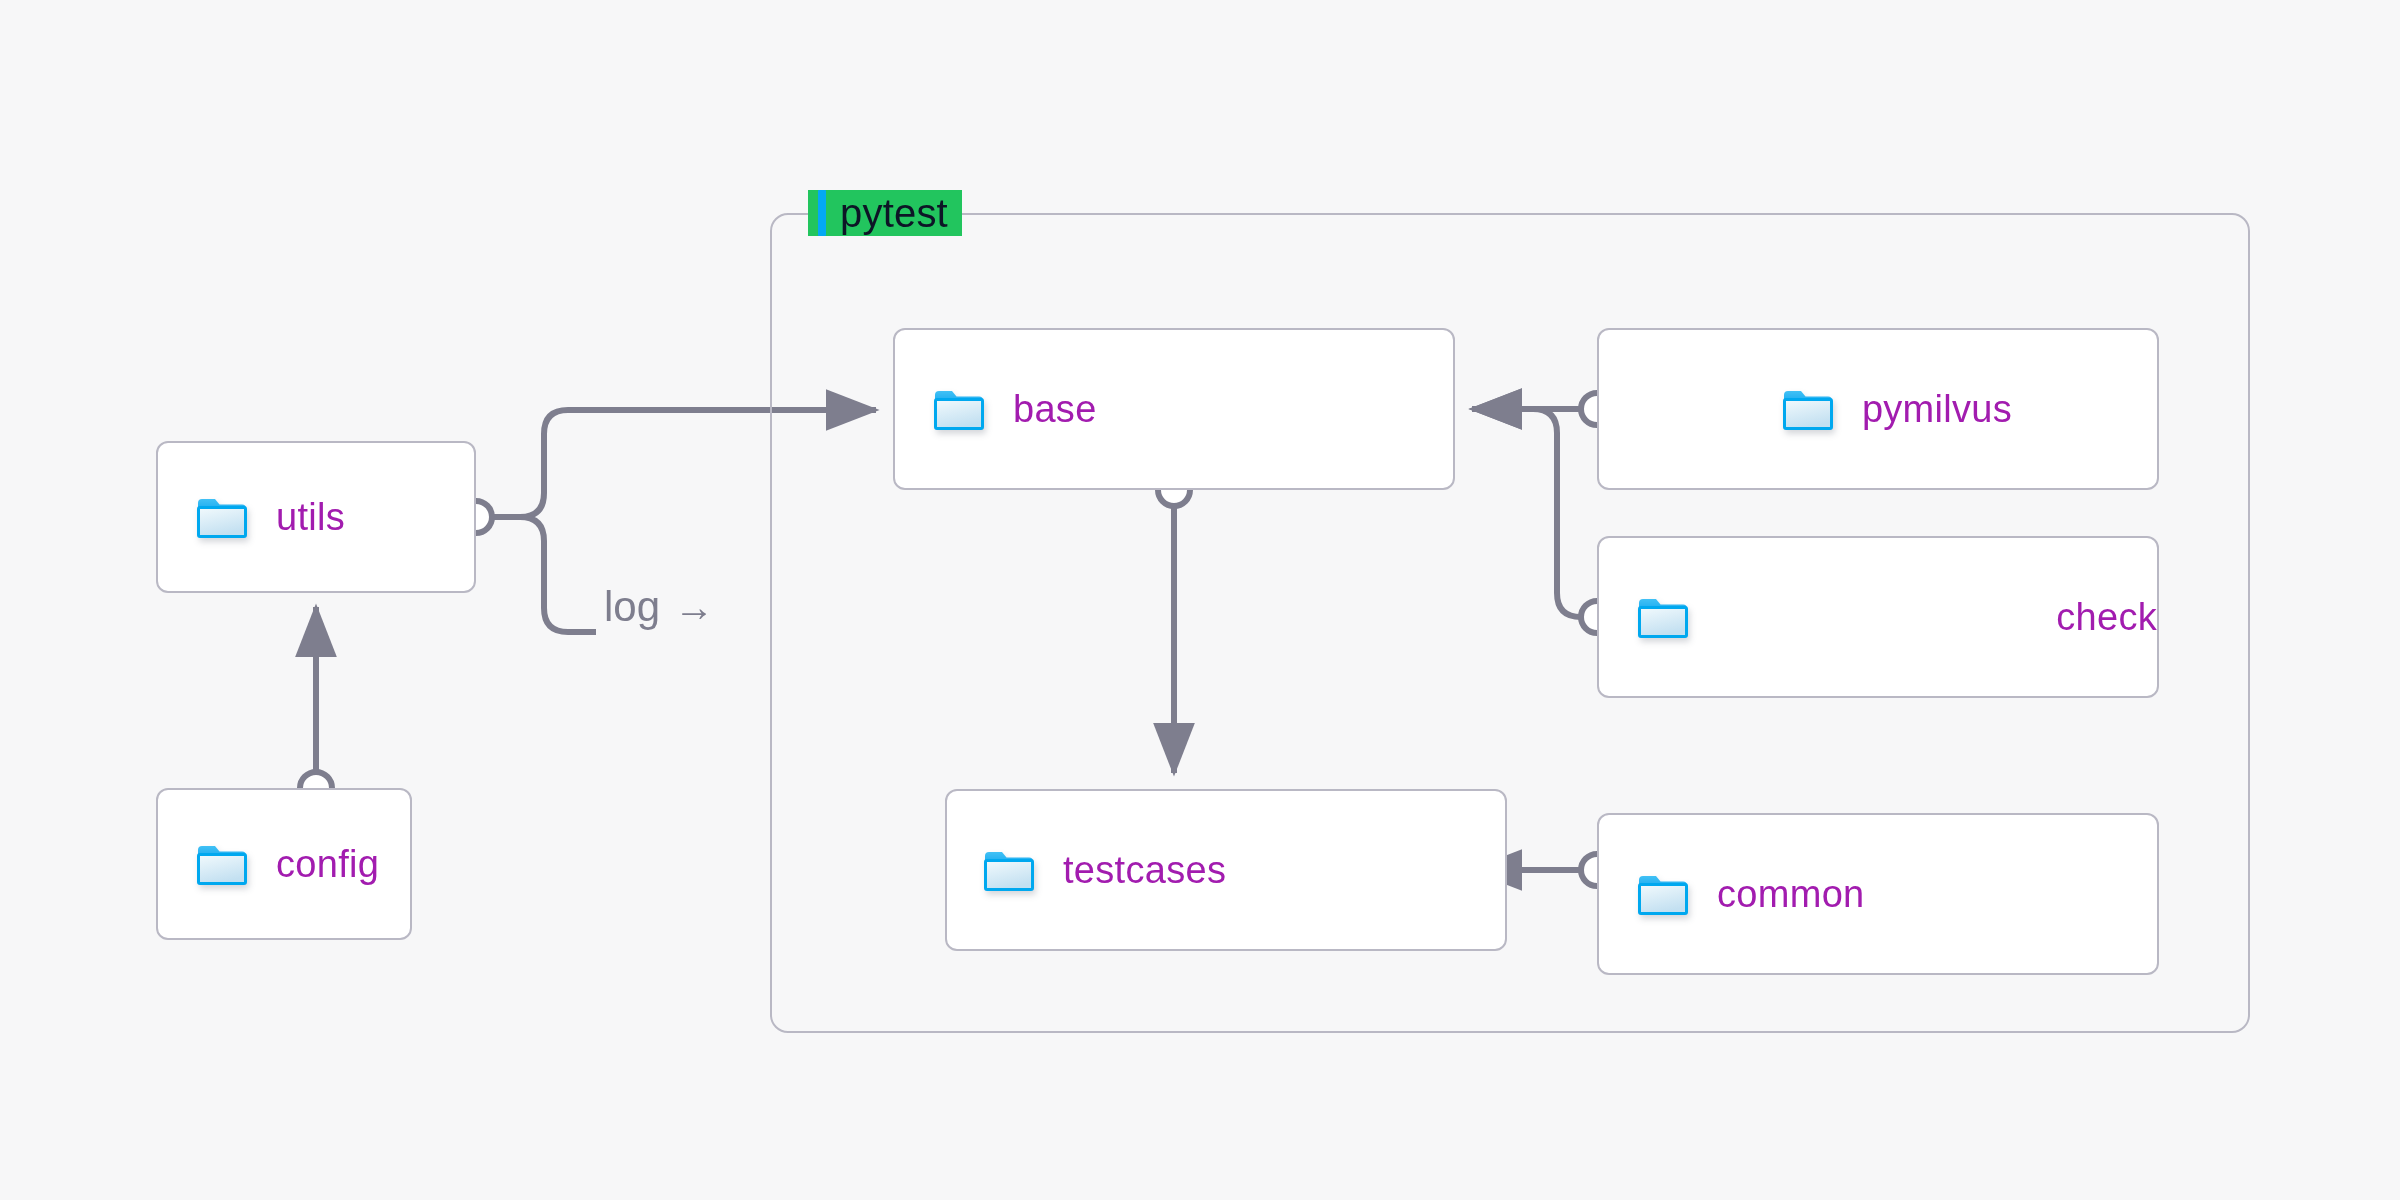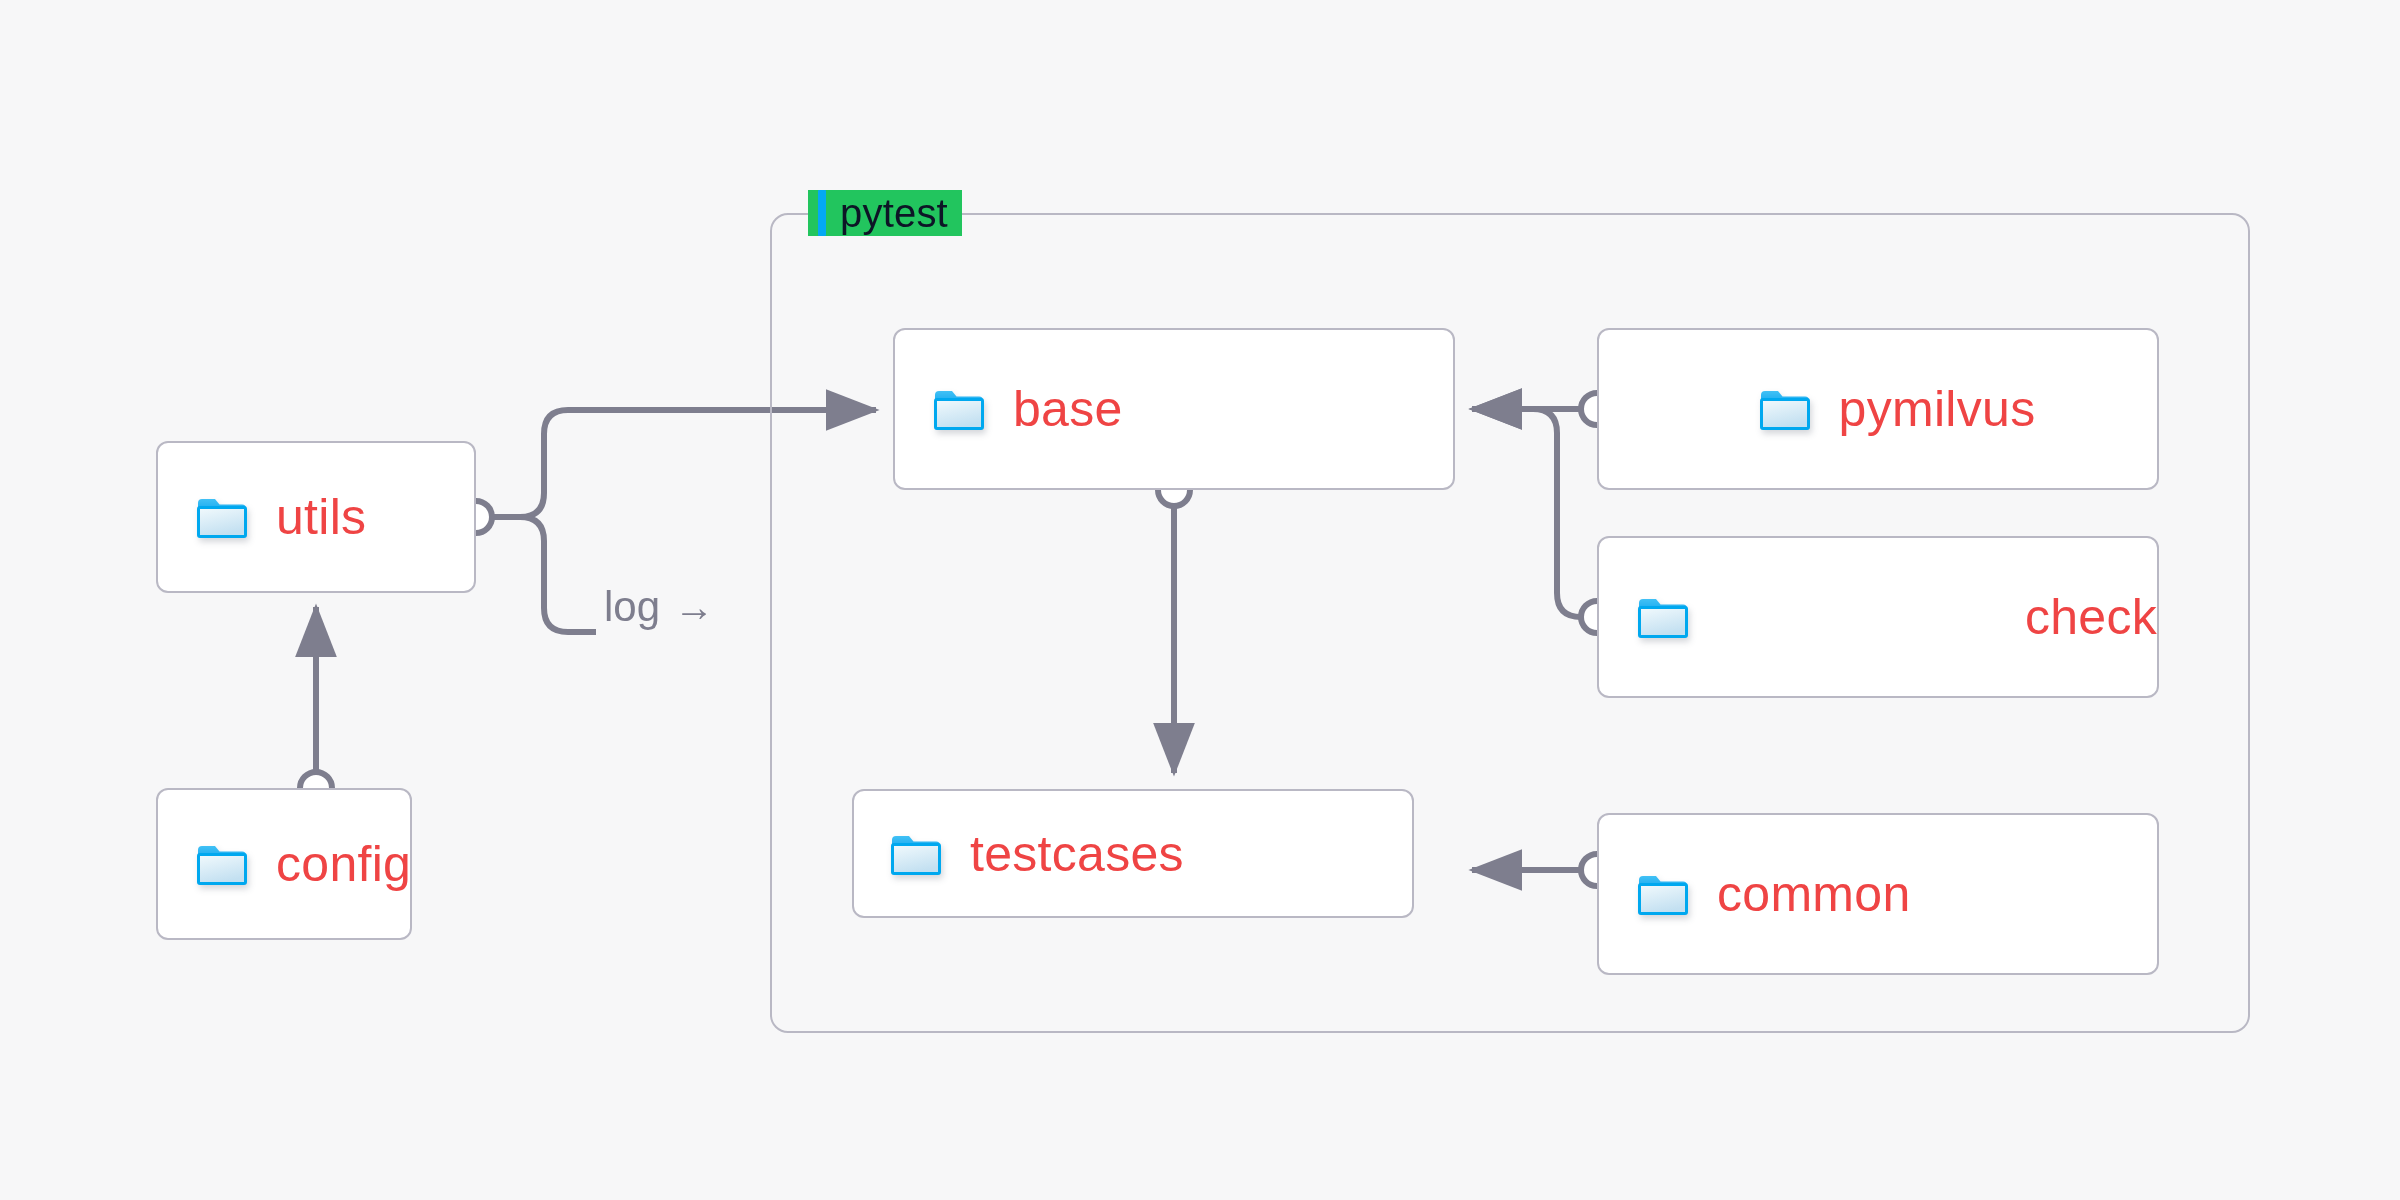--- a/index.html
+++ b/index.html
@@ -61,22 +61,22 @@
     background: #ffffff;
     border: 2px solid #b9b8c4;
     border-radius: 12px;
     box-sizing: border-box;
     display: flex;
     align-items: center;
     padding-left: 38px;
     gap: 28px;
   }
   .node-label {
-    font-size: 50px;
-    color: #ef4444;
+    font-size: 38px;
+    color: #a21caf;
     white-space: nowrap;
     line-height: 1;
     letter-spacing: 0.3px;
   }
 
   
   .folder-icon {
     width: 52px;
     height: 44px;
     flex: none;
@@ -171,21 +171,21 @@
   </div>
 
   <div class="node" id="node-base" style="left: 893px; top: 328px; width: 562px; height: 162px;">
     <span class="folder-icon"><svg viewBox="0 0 52 44" width="52" height="44" xmlns="http://www.w3.org/2000/svg">
           <path d="M2 8 Q2 4 6 4 L19 4 L23.5 9.5 L46 9.5 Q50 9.5 50 13.5 L50 16 L2 16 Z" fill="url(#folderTabGrad)"></path>
           <rect x="2.5" y="12.5" width="47" height="29" rx="1.5" fill="url(#folderGrad)" stroke="#00a8ef" stroke-width="3"></rect>
         </svg></span>
     <span class="node-label">base</span>
   </div>
 
-  <div class="node" id="node-testcases" style="left: 852px; top: 789px; width: 562px; height: 129px; padding-left: 36px;">
+  <div class="node" id="node-testcases" style="left: 945px; top: 789px; width: 562px; height: 162px; padding-left: 36px;">
     <span class="folder-icon"><svg viewBox="0 0 52 44" width="52" height="44" xmlns="http://www.w3.org/2000/svg">
           <path d="M2 8 Q2 4 6 4 L19 4 L23.5 9.5 L46 9.5 Q50 9.5 50 13.5 L50 16 L2 16 Z" fill="url(#folderTabGrad)"></path>
           <rect x="2.5" y="12.5" width="47" height="29" rx="1.5" fill="url(#folderGrad)" stroke="#00a8ef" stroke-width="3"></rect>
         </svg></span>
     <span class="node-label">testcases</span>
   </div>
 
   <div class="node" id="node-pymilvus" style="left: 1597px; top: 328px; width: 562px; height: 162px; justify-content: center;">
     <span class="folder-icon"><svg viewBox="0 0 52 44" width="52" height="44" xmlns="http://www.w3.org/2000/svg">
           <path d="M2 8 Q2 4 6 4 L19 4 L23.5 9.5 L46 9.5 Q50 9.5 50 13.5 L50 16 L2 16 Z" fill="url(#folderTabGrad)"></path>

